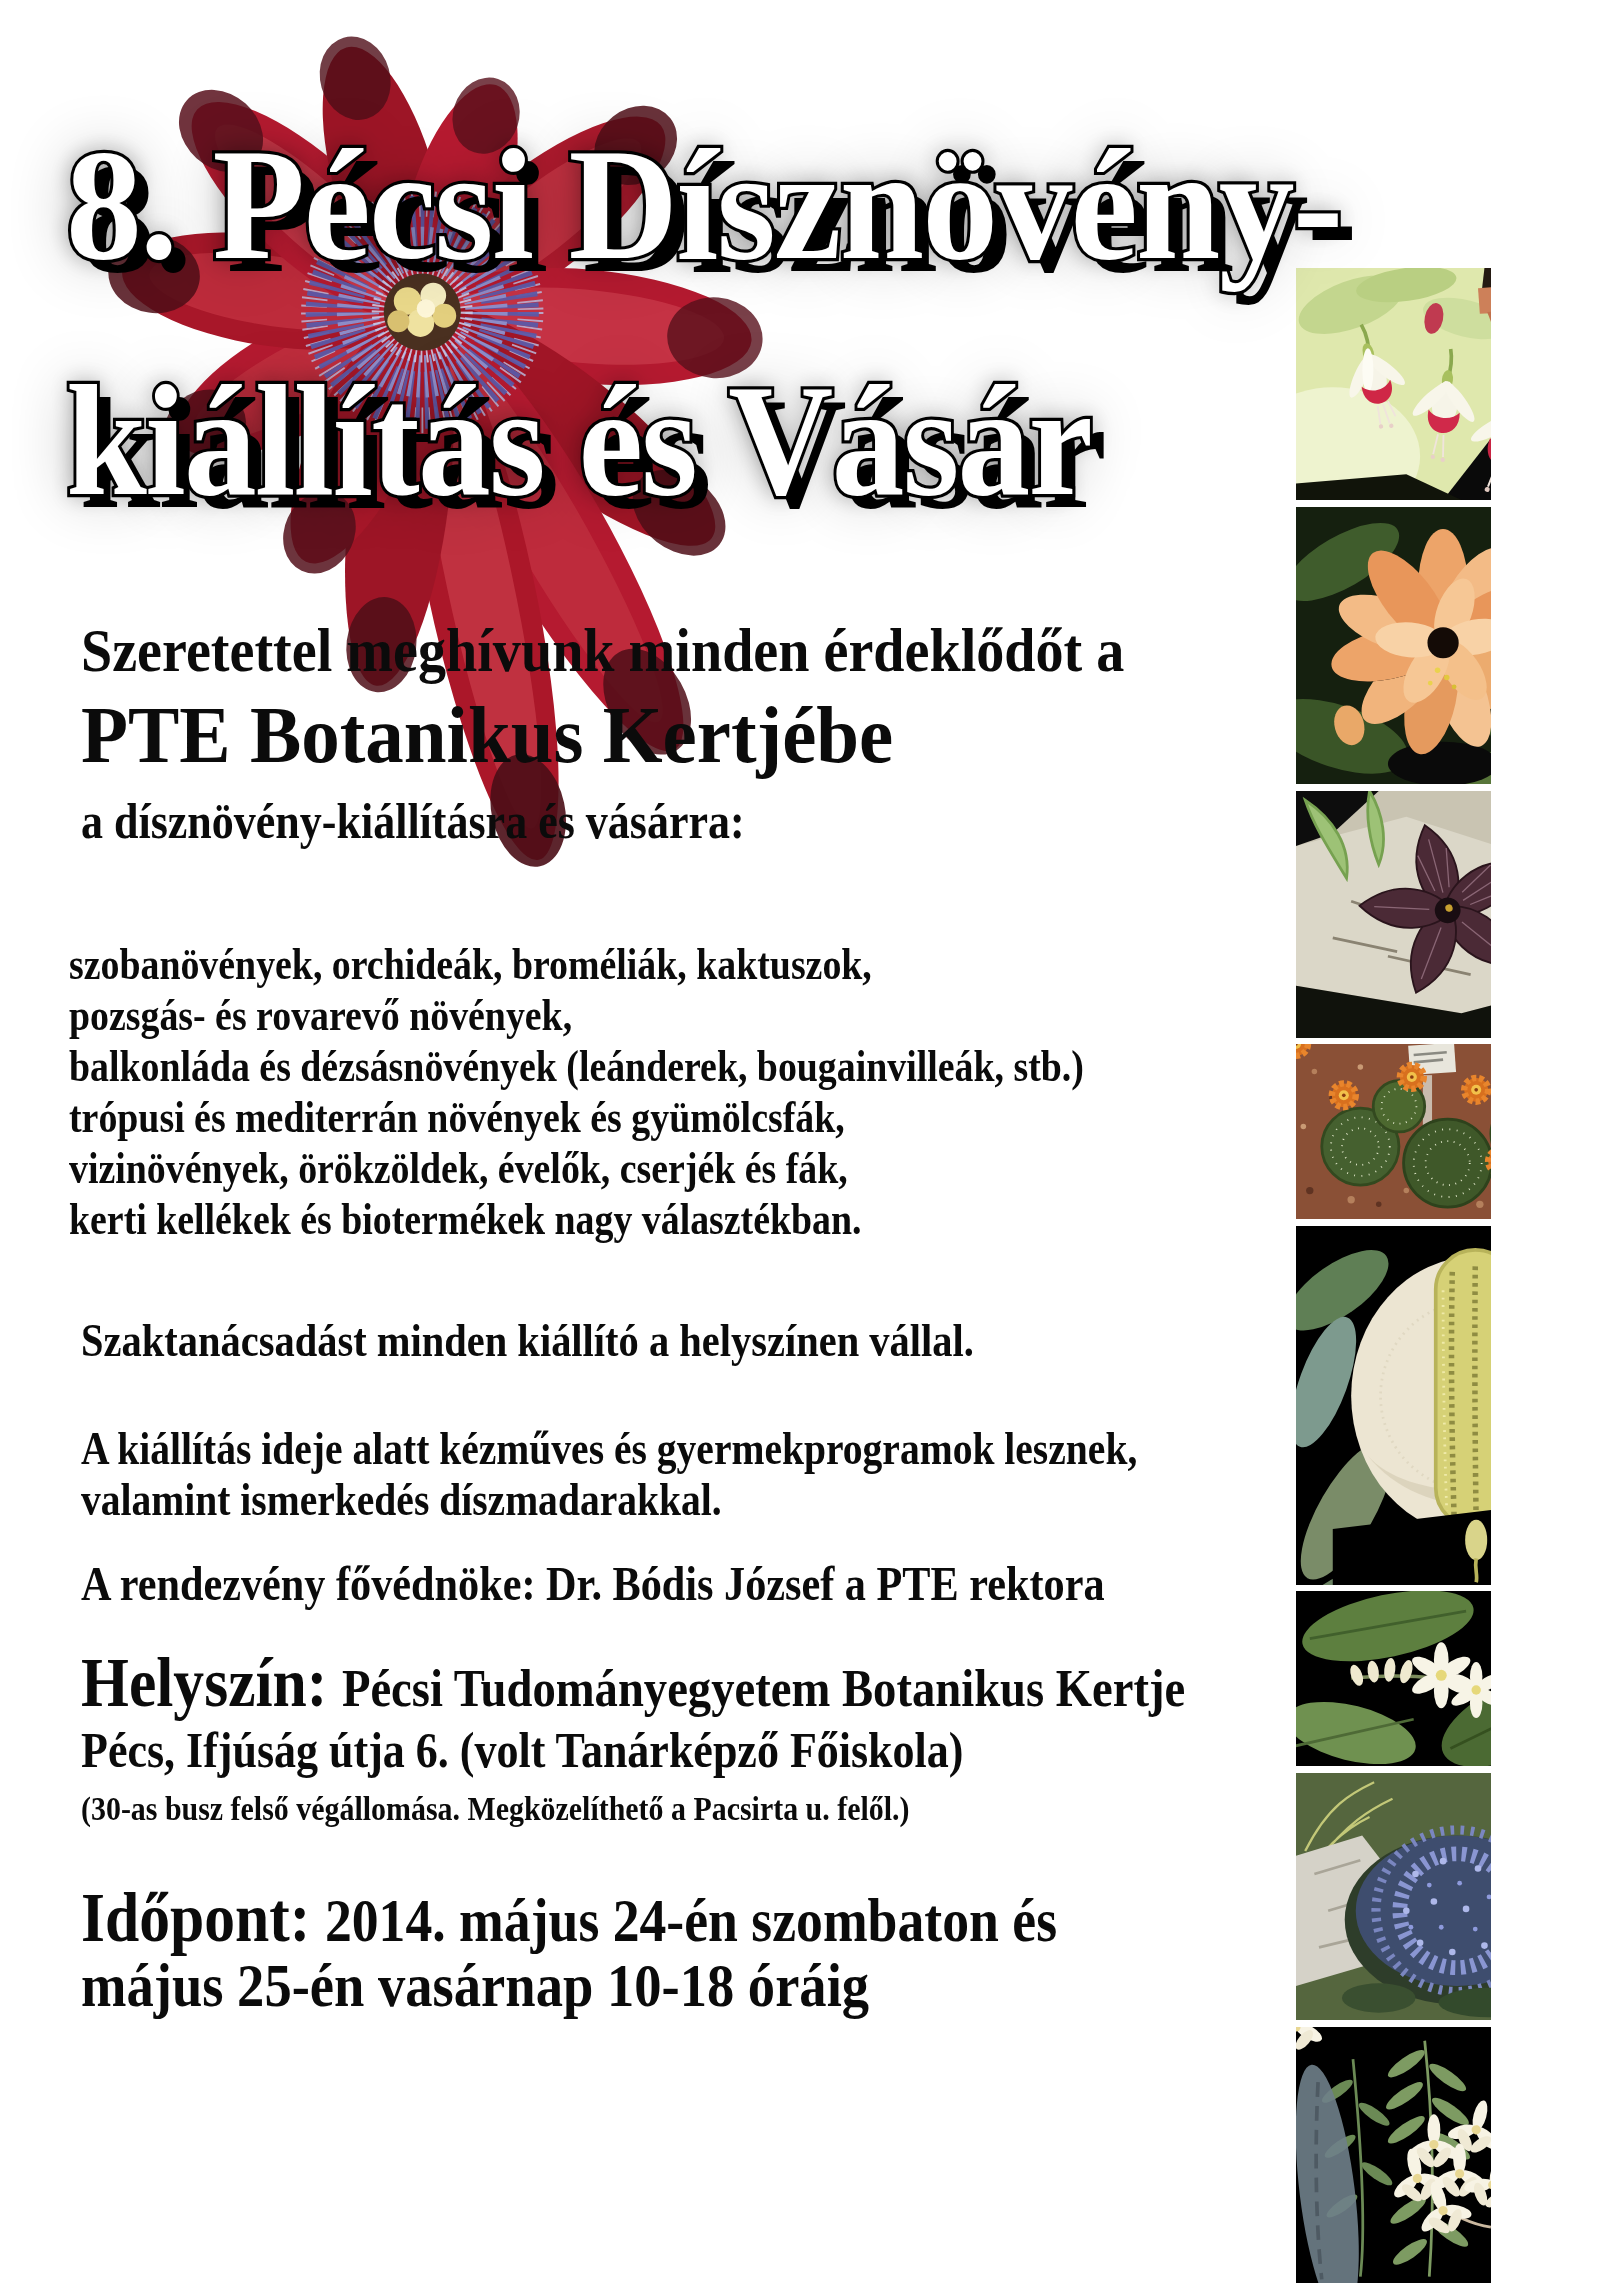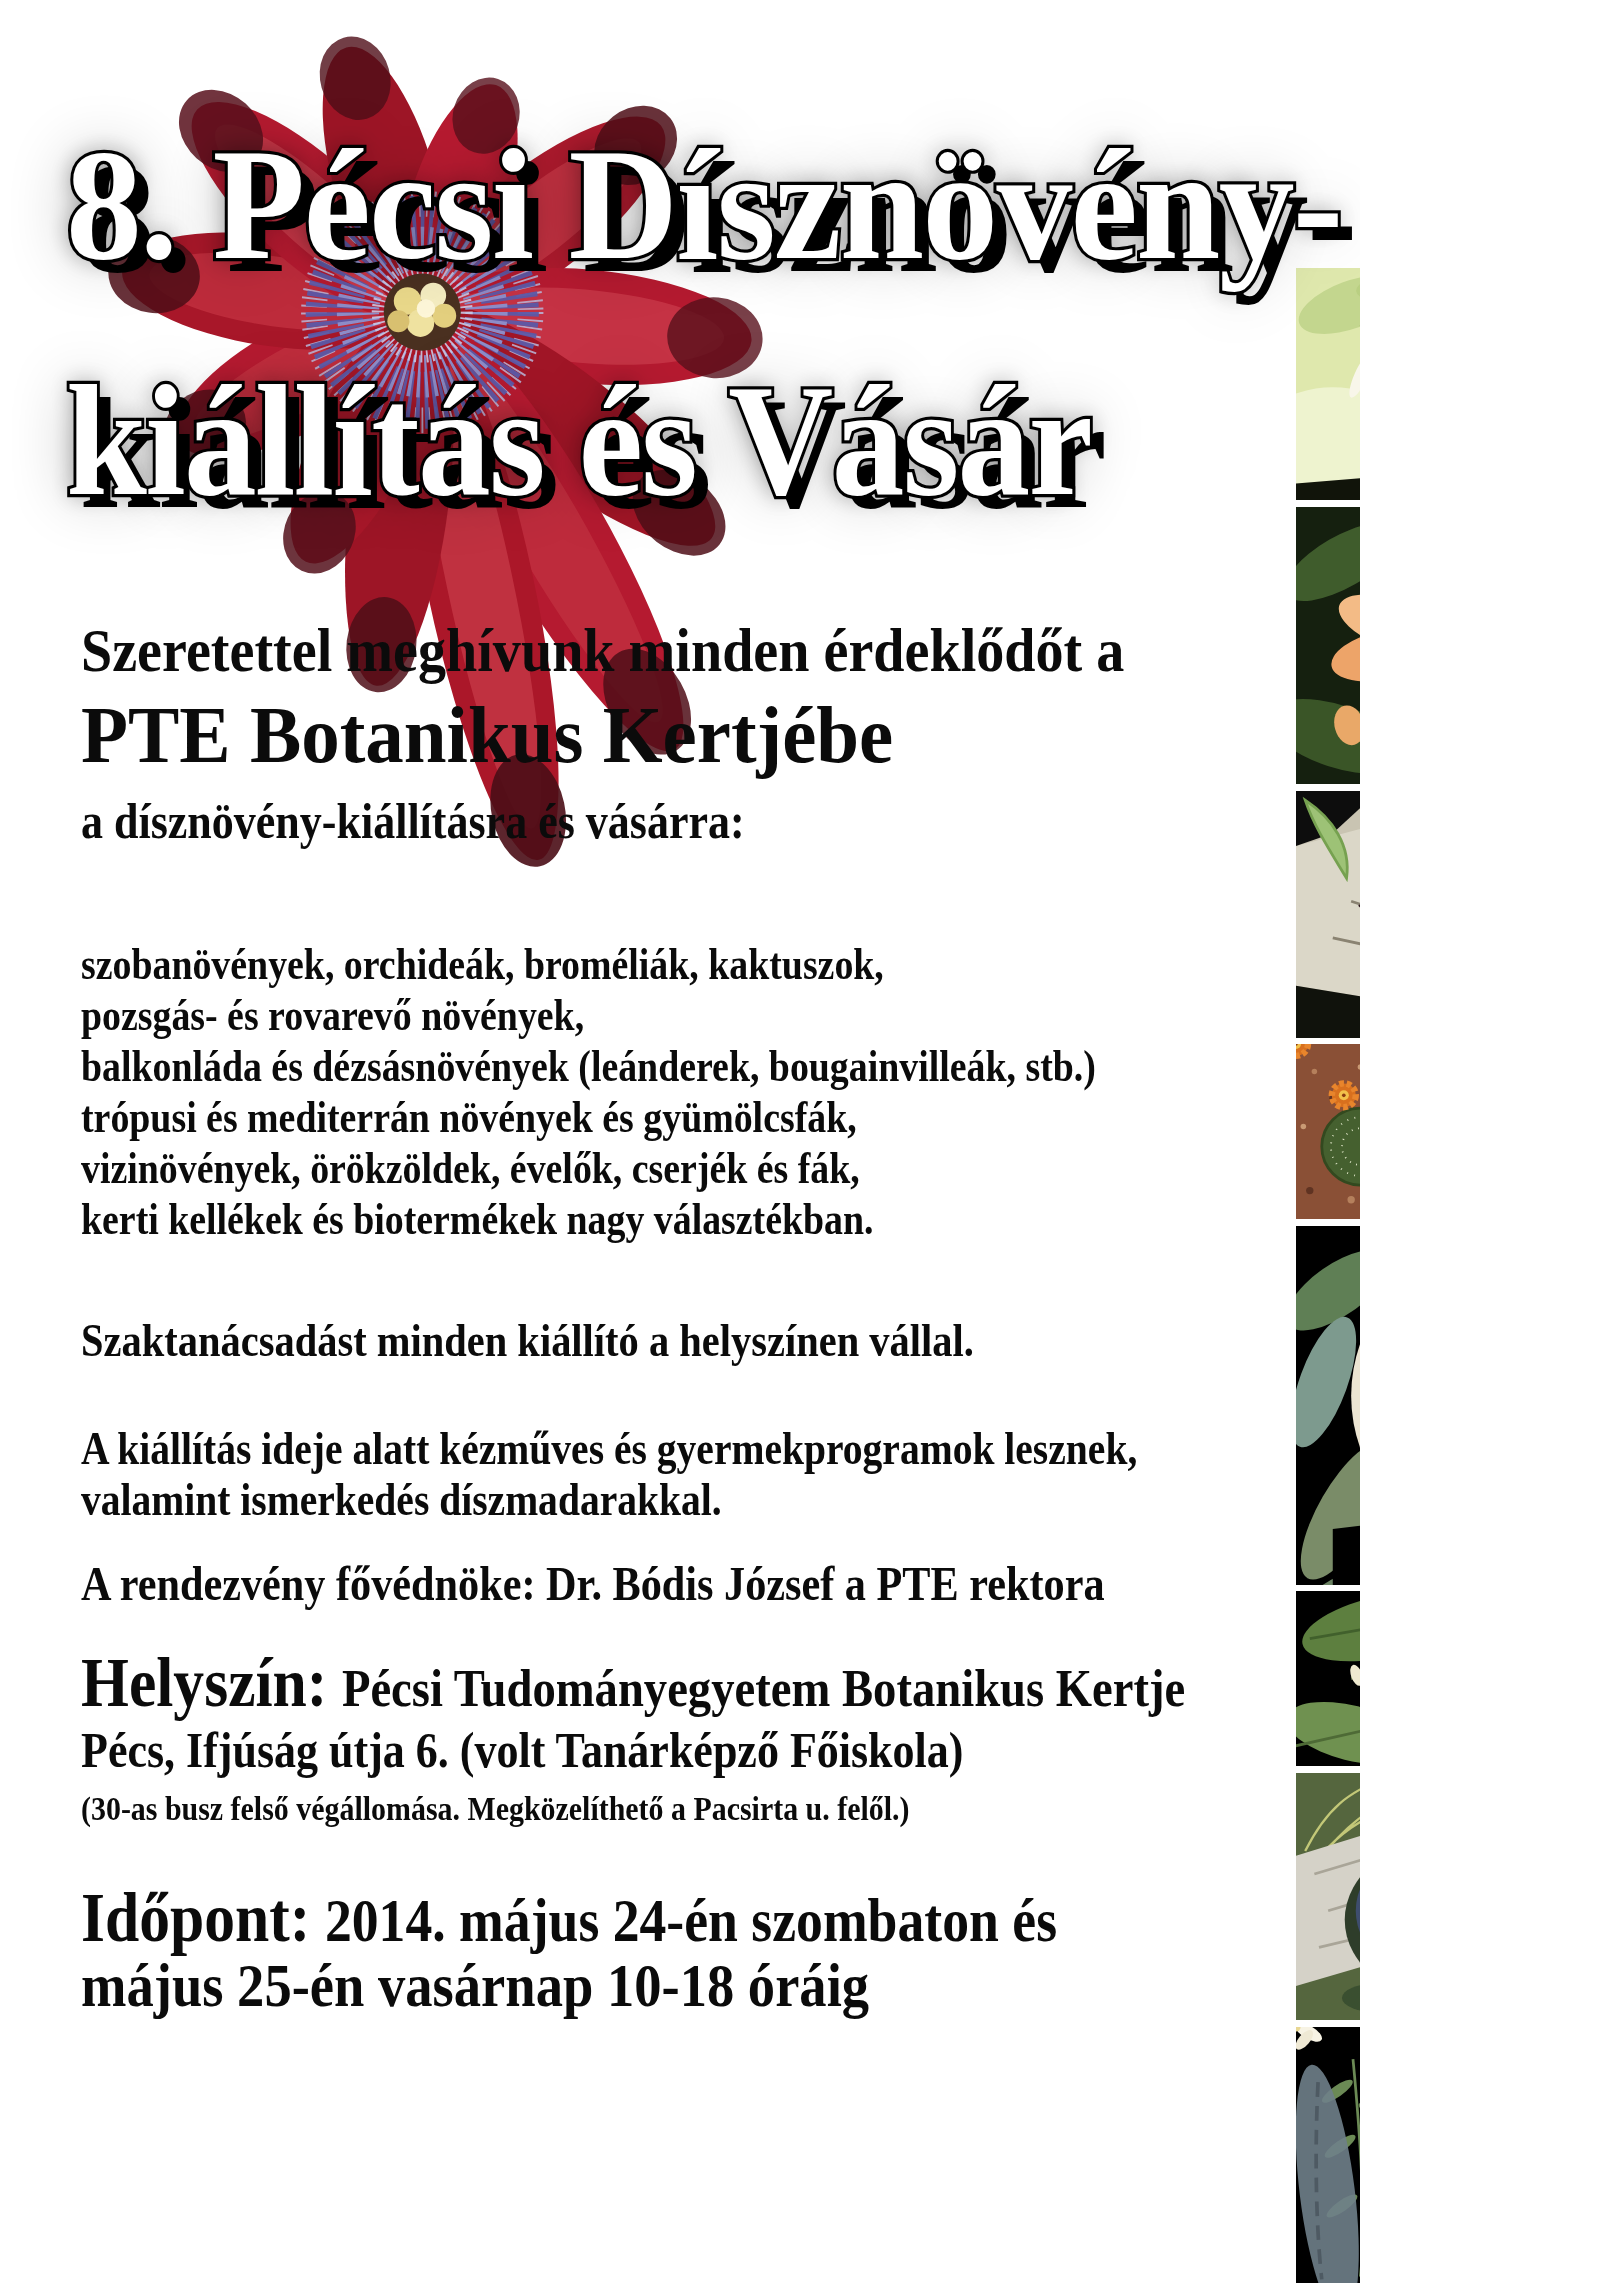--- a/index.html
+++ b/index.html
@@ -1,33 +1,33 @@
 <!DOCTYPE html>
 <html style="font-size:14.7px"><head>
 <meta charset="utf-8">
 <style>
   html,body{margin:0;padding:0;background:#ffffff;}
-  .page{position:relative;width:1360px;height:2284px;background:#ffffff;overflow:hidden;
+  .page{position:relative;width:1491px;height:2284px;background:#ffffff;overflow:hidden;
         font-family:"Liberation Serif","DejaVu Serif",serif;color:#0b0b0b;}
   
   .title-line{position:absolute;white-space:nowrap;font-weight:bold;color:#ffffff;
     font-size:158px;letter-spacing:-1.8px;z-index:6;
     -webkit-text-stroke:6.4px #000;paint-order:stroke fill;
     text-shadow:14.7px 13px 0 #000, 0 0 24px rgba(0,0,0,.42), 0 0 64px rgba(0,0,0,.32);}
   #title1{left:66px;top:114px;transform:scaleX(.96);transform-origin:0 0;}
   #title2{left:66px;top:350px;transform:scaleX(.92);transform-origin:0 0;}
   
   .flower{position:absolute;left:9.2px;top:0;width:1056px;height:918px;z-index:2;}
   
   .line{position:absolute;left:81px;white-space:nowrap;font-weight:bold;
         transform:scaleX(.88);transform-origin:0 0;z-index:4;}
   #intro1{top:616px;font-size:61px;transform:scaleX(.92);}
   #intro2{top:689px;font-size:81px;transform:scaleX(.95);}
   #intro3{top:792px;font-size:50px;}
-  .listblock{position:absolute;left:81px;top:939px;z-index:4;}
+  .listblock{position:absolute;left:69px;top:939px;z-index:4;}
   .listblock .li{font-size:44px;line-height:51px;font-weight:bold;white-space:nowrap;
                  transform:scaleX(.86);transform-origin:0 0;}
   #note1{top:1314px;font-size:46px;}
   .progblock{position:absolute;left:81px;top:1423px;z-index:4;}
   .progblock .li{font-size:46px;line-height:51px;font-weight:bold;white-space:nowrap;
                  transform:scaleX(.86);transform-origin:0 0;}
   #patron{top:1556px;font-size:48px;}
   #venue1{top:1643px;font-size:53px;}
   #venue1 .biglabel{font-size:70px;}
   #venue2{top:1721px;font-size:50px;}

